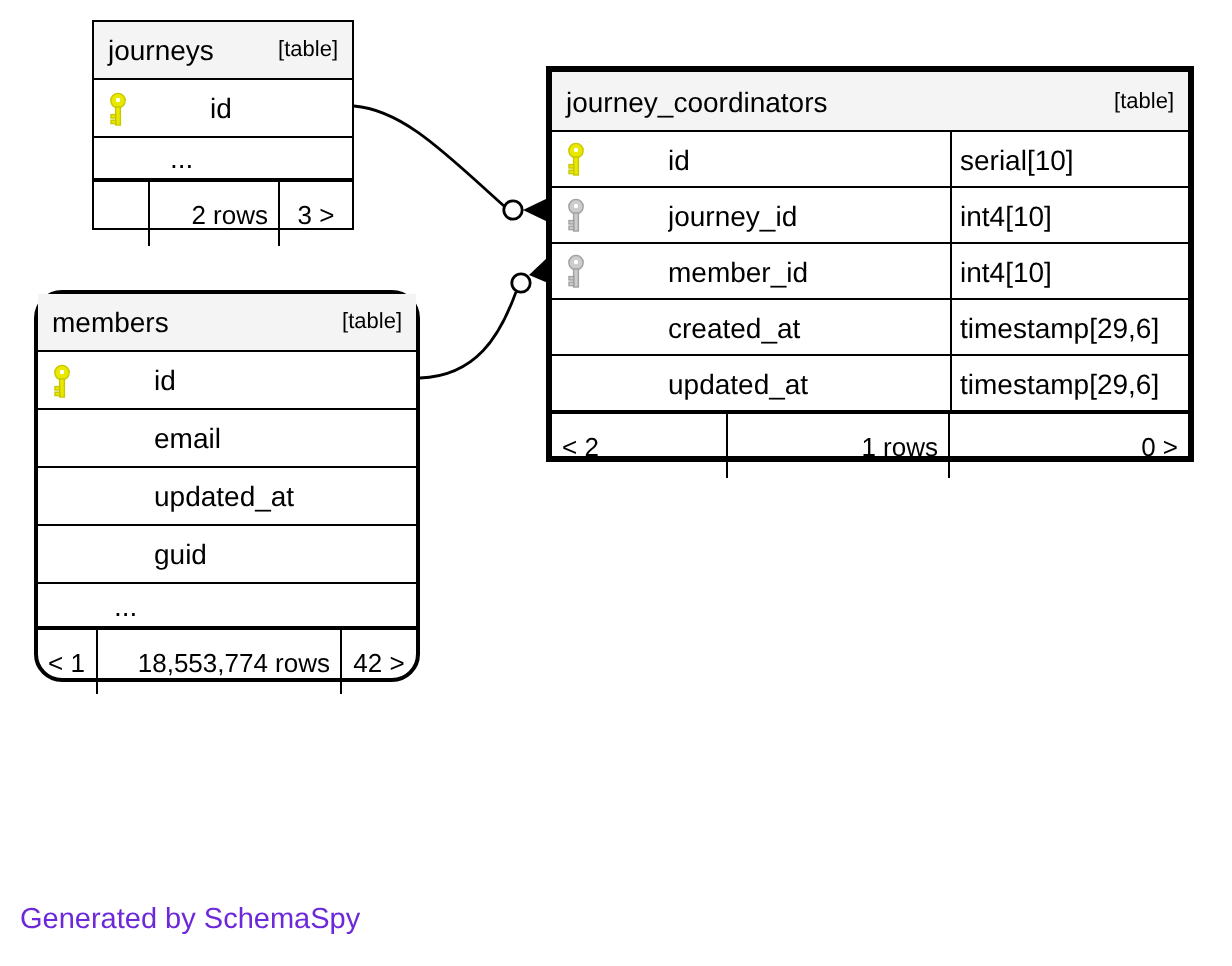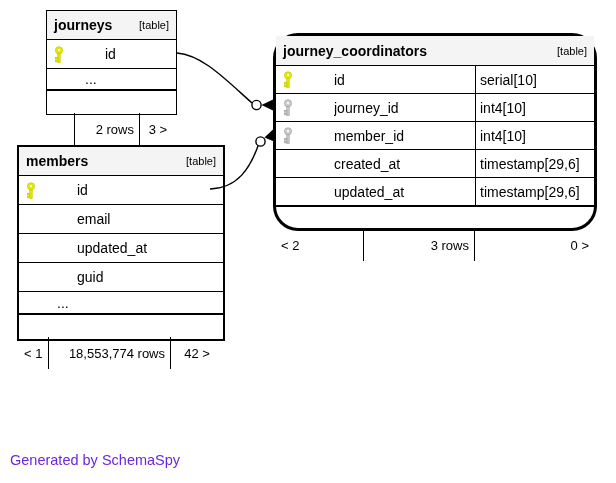--- a/index.html
+++ b/index.html
@@ -7,31 +7,31 @@
     width:616px;height:483px;position:relative;overflow:hidden;
     background:var(--canvas-bg,#ffffff);
     font-family:"Liberation Sans",sans-serif;
     color:#000;
   }
   .table{
     position:absolute;background:var(--table-bg,#ffffff);
     border:1px solid var(--border,#000);box-sizing:border-box;z-index:1;
   }
   .t-journeys{left:46px;top:10px;width:131px;}
-  .t-jc{left:273px;top:33px;width:324px;border-width:3px;border-radius:25px;}
-  .t-members{left:17px;top:145px;width:208px;border-width:2px;}
+  .t-jc{left:273px;top:33px;width:324px;border-width:3px;}
+  .t-members{left:17px;top:145px;width:193px;border-width:2px;border-radius:14px;}
 
   .thead{
     height:29px;box-sizing:border-box;border-bottom:1px solid var(--border,#000);
     background:var(--header-bg,#f4f4f4);
     display:flex;align-items:center;justify-content:space-between;
     padding:0 7px;
   }
   .t-jc .thead{height:30px;}
-  .tname{font-weight:bold;font-size:14px;white-space:nowrap;}
+  .tname{font-weight:normal;font-size:14px;white-space:nowrap;}
   .ttag{font-size:11px;white-space:nowrap;}
 
   .row{
     height:29px;box-sizing:border-box;border-bottom:1px solid var(--border,#000);
     display:flex;align-items:center;font-size:14px;white-space:nowrap;
   }
   .t-jc .row{height:28px;}
   .row:last-of-type{border-bottom:none;}
   .keyslot{width:10px;margin:0 9px 0 7px;flex:none;display:flex;align-items:center;}
   .cname{flex:1;overflow:hidden;margin-left:32px;}
@@ -44,21 +44,21 @@
   .t-members .row.ellipsis{height:22px;}
 
   .tfoot{
     display:flex;align-items:stretch;font-size:13px;box-sizing:border-box;
     border-top:1px solid var(--border,#000);height:24px;
   }
   .t-jc .tfoot{height:22px;}
   .t-members .tfoot{height:25px;}
   .fc{
     display:flex;align-items:center;box-sizing:border-box;
-    padding:16px 5px;white-space:nowrap;margin-top:22px;
+    padding:16px 5px;white-space:nowrap;
   }
   .f1{border-right:1px solid var(--border,#000);justify-content:flex-start;}
   .f2{border-right:1px solid var(--border,#000);justify-content:flex-end;}
   .f3{flex:1;justify-content:center;}
   .t-journeys .f1{width:28px;}
   .t-journeys .f2{width:65px;}
   .t-jc .f1{width:88px;}
   .t-jc .f2{width:111px;}
   .t-jc .f3{justify-content:flex-end;}
   .t-members .f1{width:30px;}
@@ -155,21 +155,21 @@
     <span class="cname">created_at</span>
     <span class="ctype">timestamp[29,6]</span>
   </div>
   <div class="row">
     <span class="keyslot"></span>
     <span class="cname">updated_at</span>
     <span class="ctype">timestamp[29,6]</span>
   </div>
   <div class="tfoot">
     <span class="fc f1">&lt; 2</span>
-    <span class="fc f2">3 rows</span>
+    <span class="fc f2">1 rows</span>
     <span class="fc f3">0 &gt;</span>
   </div>
 </div>
 
 <div class="table t-members">
   <div class="thead">
     <span class="tname">members</span>
     <span class="ttag">[table]</span>
   </div>
   <div class="row">

